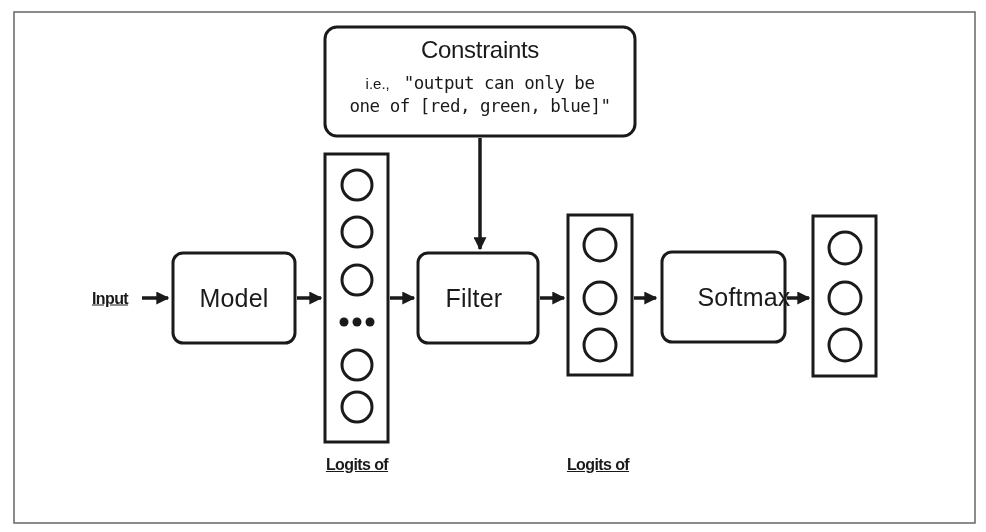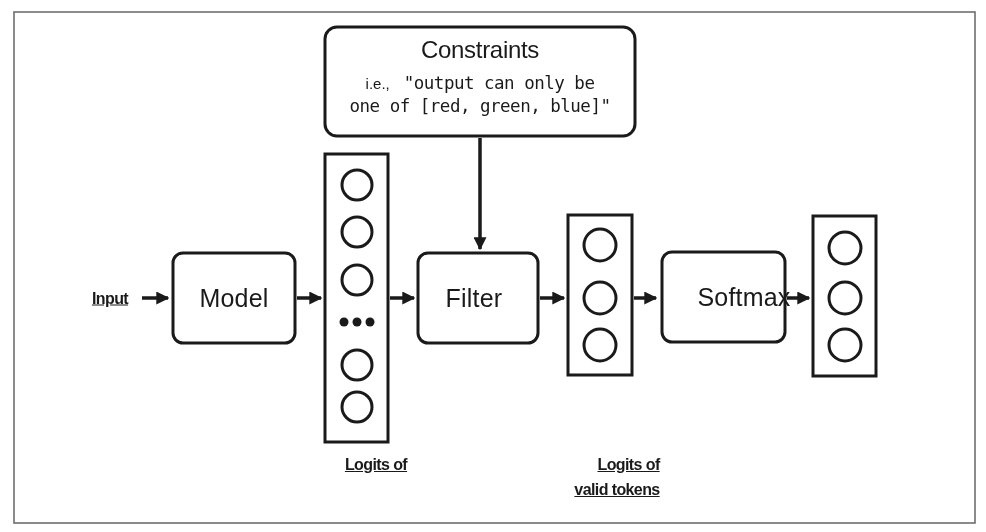--- a/index.html
+++ b/index.html
@@ -18,21 +18,21 @@
   }
   svg{position:absolute;left:0;top:0;}
   .frame{fill:none;stroke:var(--frame);stroke-width:1.6;}
   .node{fill:#fff;stroke:var(--ink);stroke-width:3;}
   .col{fill:#fff;stroke:var(--ink);stroke-width:3;}
   .arrow{stroke:var(--ink);stroke-width:3.5;}
   .tok{fill:none;stroke:var(--ink);stroke-width:3;}
   .dot{fill:var(--ink);stroke:none;}
   .label{position:absolute;white-space:nowrap;}
   .center{transform:translate(-50%,-50%);}
-  .hcenter{transform:translateX(-50%);text-align:right;margin-left:19px;}
+  .hcenter{transform:translateX(-50%);text-align:center;}
   .bold-label{
     font-weight:bold;font-size:16px;letter-spacing:-0.6px;line-height:25px;text-decoration:underline;
   }
   .node-label{font-size:25px;font-weight:normal;letter-spacing:0.2px;}
   .c-title{font-size:24px;font-weight:normal;letter-spacing:-0.3px;}
   .mono{font-family:"DejaVu Sans Mono",monospace;font-size:17.5px;letter-spacing:-0.5px;}
   .ie{font-family:Liberation Sans, sans-serif;font-size:15px;margin-right:14px;}
   .input-label{left:110px;top:298px;}
   .model-label{left:234px;top:298px;}
   .filter-label{left:474px;top:298px;}
@@ -105,16 +105,15 @@
 
   <div class="label center c-title constraints-title">Constraints</div>
   <div class="label center constraints-line1"><span class="ie">i.e.,</span><span class="mono">"output can only be</span></div>
   <div class="label center mono constraints-line2">one of [red, green, blue]"</div>
 
   <div class="label hcenter bold-label vocab-label">
     <div>Logits of</div>
   </div>
   <div class="label hcenter bold-label valid-label">
     <div>Logits of</div>
-    <div>valid tokens</div>
   </div>
 
 </div>
 
 </body></html>

